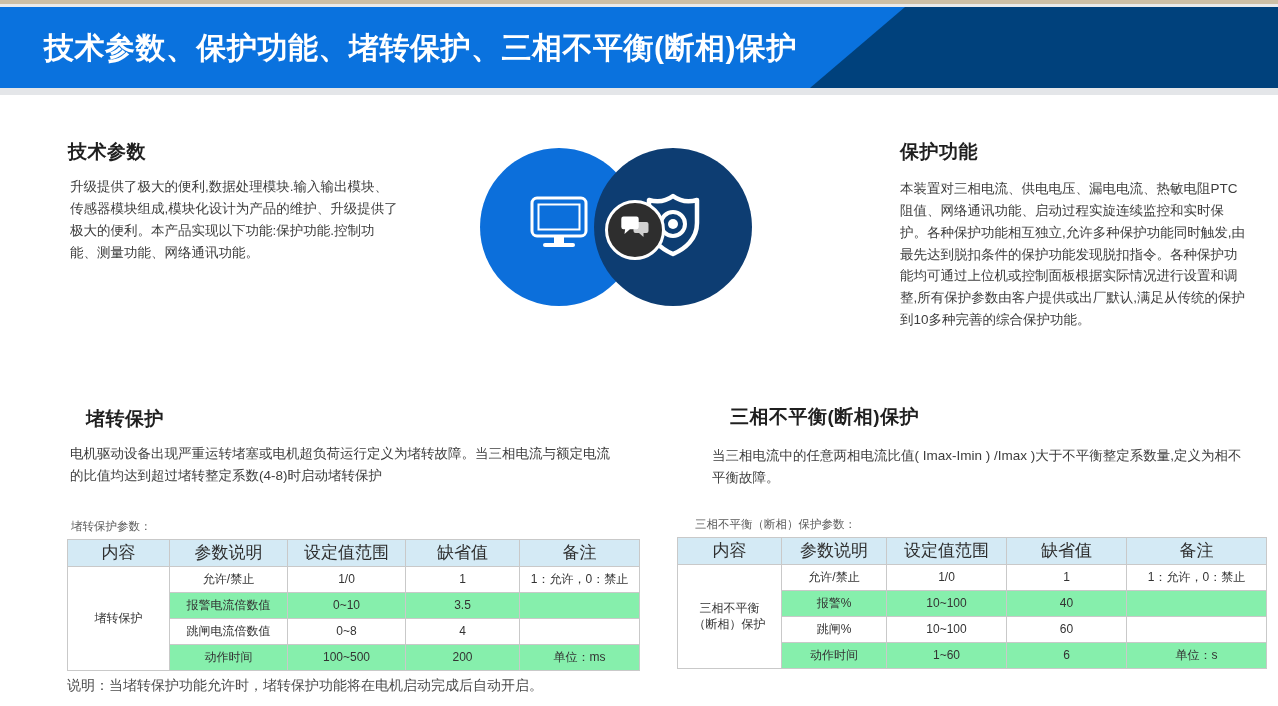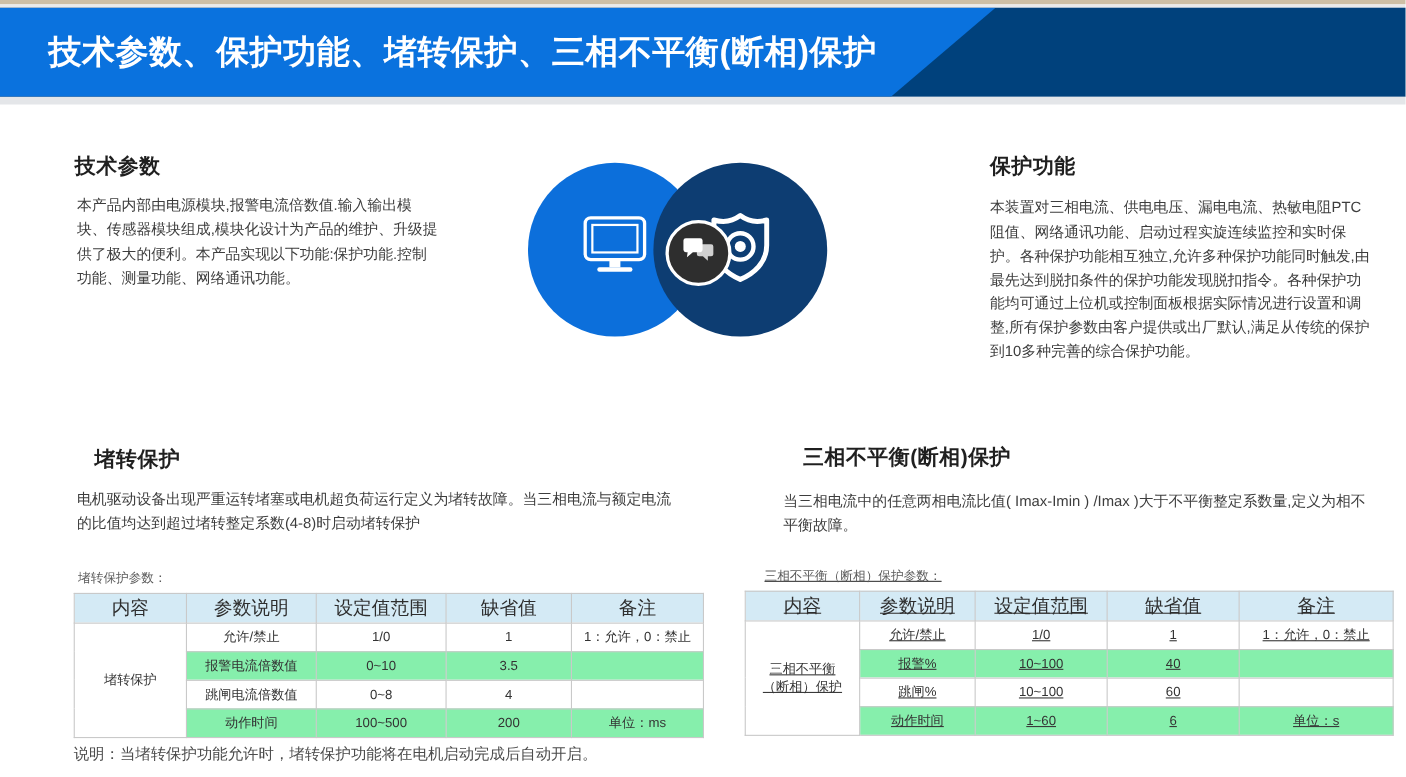--- a/index.html
+++ b/index.html
@@ -105,42 +105,42 @@
   }
   table.param tr.alt td{background:#86efac;}
   table.param td.rowspan-cell{background:#ffffff;line-height:1.35;}
   .tbl-note{font-size:14px;color:#4b4b4b;line-height:1;}
 
   .left-table-wrap{position:absolute;left:67px;top:521px;}
   .left-table-wrap .tbl-caption{margin:0 0 6px 4px;}
   .left-table-wrap table.param{width:572px;}
   .left-table-wrap .tbl-note{margin:7px 0 0 0;}
 
-  .right-table-wrap{position:absolute;left:677px;top:519px;text-decoration:underline;}
+  .right-table-wrap{position:absolute;left:677px;top:519px;}
   .right-table-wrap .tbl-caption{margin:0 0 6px 18px;}
   .right-table-wrap table.param{width:589px;}
 
   .nowrap{white-space:nowrap;}
 </style>
 </head>
 <body>
 
 <div class="slide">
 
   <div class="top-strip"></div>
   <div class="top-strip-2"></div>
 
   <div class="header-band"></div>
   <div class="header-shade"></div>
   <div class="header-para">
     <div class="header-title">技术参数、保护功能、堵转保护、三相不平衡(断相)保护</div>
   </div>
 
   <div class="sec-heading tl-head">技术参数</div>
-  <div class="sec-body tl-body">本产品内部由电源模块,报警电流倍数值.输入输出模块、传感器模块组成,模块化设计为产品的维护、升级提供了极大的便利。本产品实现以下功能:保护功能.控制功能、测量功能、网络通讯功能。</div>
+  <div class="sec-body tl-body">升级提供了极大的便利,数据处理模块.输入输出模块、传感器模块组成,模块化设计为产品的维护、升级提供了极大的便利。本产品实现以下功能:保护功能.控制功能、测量功能、网络通讯功能。</div>
 
   <div class="sec-heading tr-head">保护功能</div>
   <div class="sec-body tr-body">本装置对三相电流、供电电压、漏电电流、热敏电阻PTC阻值、网络通讯功能、启动过程实旋连续监控和实时保护。各种保护功能相互独立,允许多种保护功能同时触发,由最先达到脱扣条件的保护功能发现脱扣指令。各种保护功能均可通过上位机或控制面板根据实际情况进行设置和调整,所有保护参数由客户提供或出厂默认,满足从传统的保护到10多种完善的综合保护功能。</div>
 
   <div class="graphic">
 
     <div class="circle circle-left">
       <span>
         <svg width="64" height="60" viewBox="0 0 64 60" aria-hidden="true">
           <rect x="5" y="3" width="54" height="38" rx="5" ry="5" fill="none" stroke="#ffffff" stroke-width="3"></rect>

